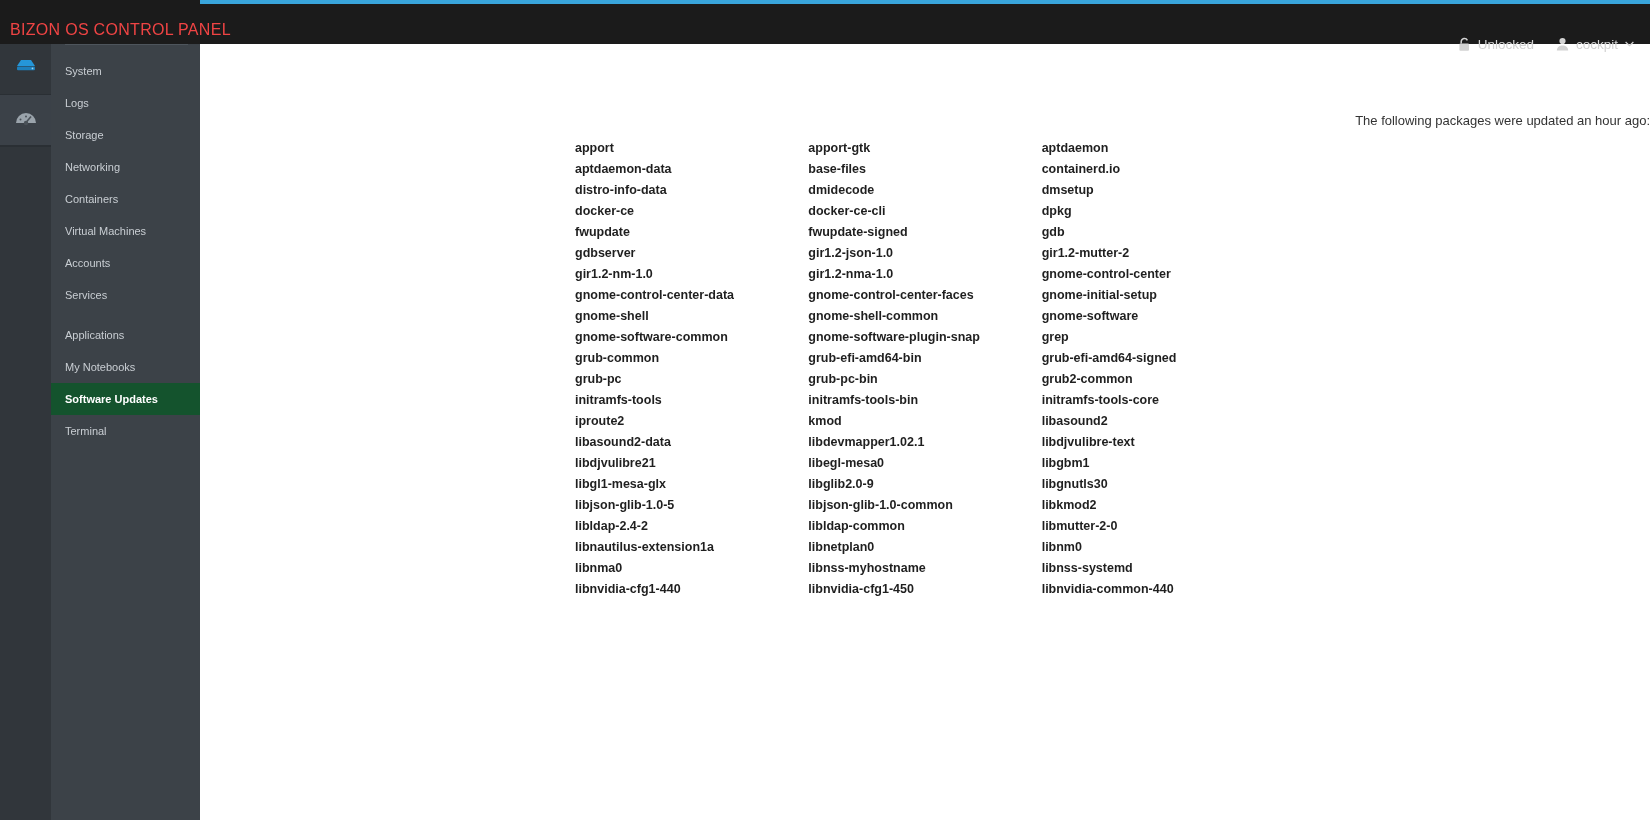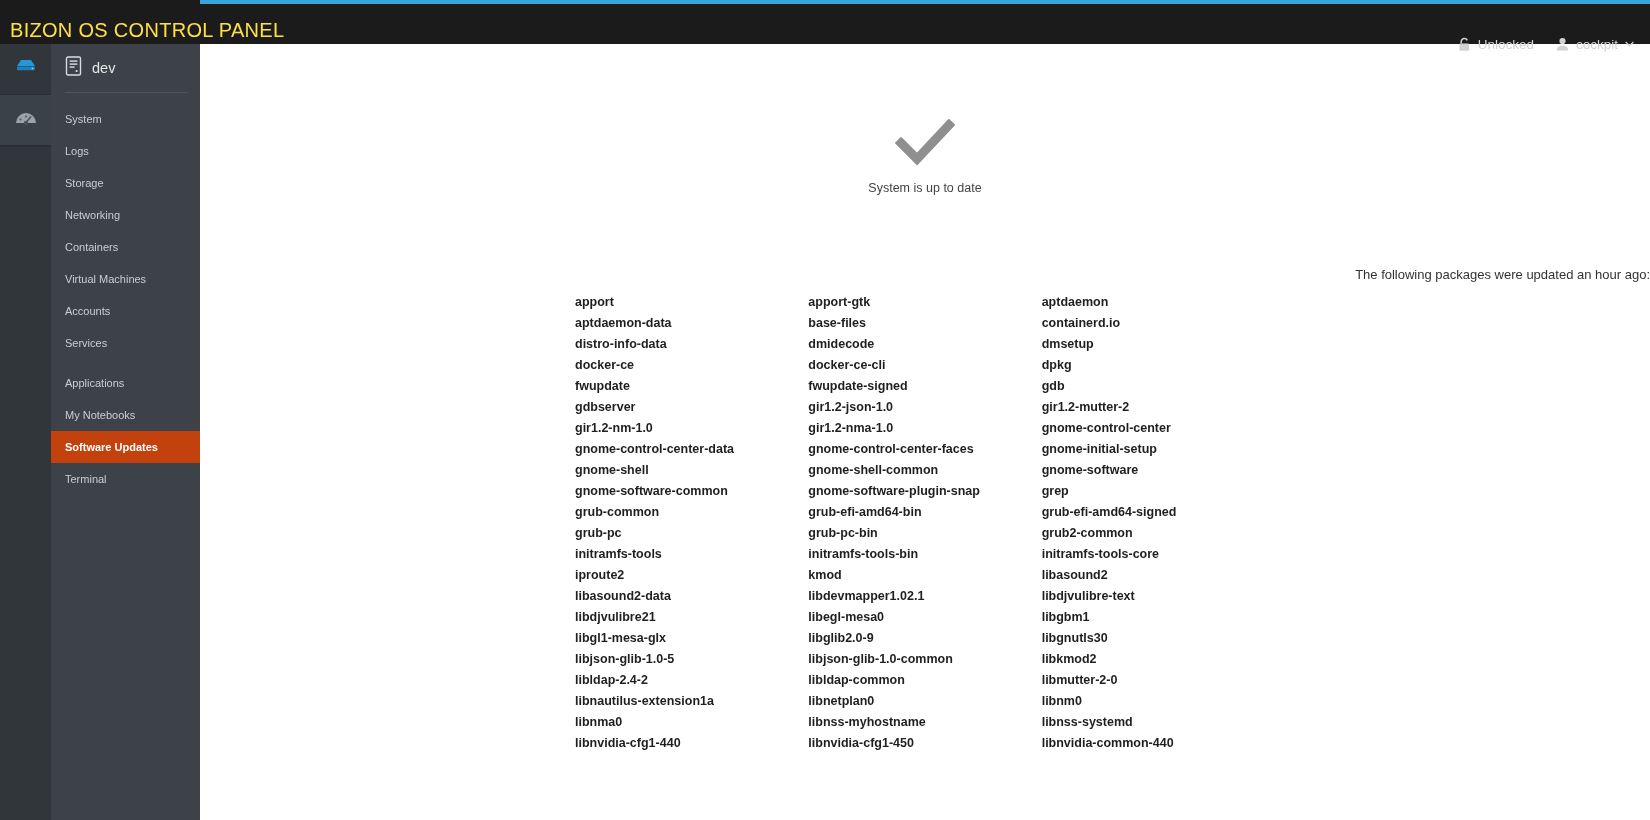--- a/index.html
+++ b/index.html
@@ -16,21 +16,21 @@
     background: #39a5dc; z-index: 5;
   }
 
   
   .topbar {
     position: absolute; left: 0; top: 0; right: 0; height: 44px;
     background: #1b1b1b; display: flex; align-items: center;
     z-index: 4;
   }
   .brand {
-    color: #fde047; font-size: 20px; letter-spacing: .3px;
+    color: #ef4444; font-size: 16px; letter-spacing: .3px;
     padding-left: 10px; white-space: nowrap; margin-top: 16px;
   }
   .topbar-right {
     margin-left: auto; display: flex; align-items: center;
     gap: 22px; padding-right: 16px; color: #d2d2d2; font-size: 13.5px; margin-top: 44px;
   }
   .tb-item { display: flex; align-items: center; gap: 7px; cursor: pointer; }
   .tb-item svg { display: block; }
 
   
@@ -56,21 +56,21 @@
   }
   .host-name { color: #e6e6e6; font-size: 14.5px; }
   .host-divider {
     height: 1px; background: #4e555c; margin: 0 12px 10px 14px;
   }
   .nav-item {
     height: 32px; display: flex; align-items: center;
     padding-left: 14px; color: #c9ced3; font-size: 11px; cursor: pointer;
   }
   .nav-item.active {
-    background: #c2410c; color: #fff; font-weight: bold;
+    background: #14532d; color: #fff; font-weight: bold;
   }
   .nav-gap { height: 8px; }
 
   
   .main {
     position: absolute; left: 200px; top: 4px; right: 0; bottom: 0;
     background: #fff; z-index: 2; overflow: hidden;
   }
   .toolbar {
     height: 37px; background: #f5f5f5; border-bottom: 1px solid #d6d6d6;
@@ -165,32 +165,20 @@
           <path d="M12 14.4 L17 8.6" stroke="#4a5158" stroke-width="1.6" fill="none"></path>
           <circle cx="6.5" cy="11.5" r="1" fill="#4a5158"></circle>
           <circle cx="12" cy="8.4" r="1" fill="#4a5158"></circle>
         </svg>
       </span>
     </div>
     <div class="rail-rest"></div>
   </div>
 
   <div class="sidebar">
-    <div class="host-row">
-      <span>
-        <svg width="17" height="20" viewBox="0 0 17 20">
-          <rect x="1.5" y="1" width="14" height="18" rx="1.5" fill="none" stroke="#d9dde1" stroke-width="1.4"></rect>
-          <rect x="4.6" y="4.4" width="7.8" height="1.4" fill="#d9dde1"></rect>
-          <rect x="4.6" y="7.4" width="7.8" height="1.4" fill="#d9dde1"></rect>
-          <rect x="4.6" y="10.4" width="5" height="1.4" fill="#d9dde1"></rect>
-          <circle cx="11.6" cy="15" r="1.1" fill="#d9dde1"></circle>
-        </svg>
-      </span>
-      <span class="host-name">dev</span>
-    </div>
     <div class="host-divider"></div>
     <div id="nav-container">
         <div class="nav-item">System</div>
         <div class="nav-item">Logs</div>
         <div class="nav-item">Storage</div>
         <div class="nav-item">Networking</div>
         <div class="nav-item">Containers</div>
         <div class="nav-item">Virtual Machines</div>
         <div class="nav-item">Accounts</div>
         <div class="nav-item">Services</div>
@@ -205,28 +193,20 @@
   <div class="main">
     <div class="toolbar">
       <div class="toolbar-status">No updates pending</div>
       <div class="toolbar-right">
         <div class="last-checked">Last checked: a few seconds ago</div>
         <button class="btn">Check for Updates</button>
       </div>
     </div>
 
     <div class="content">
-      <div class="status-block">
-        <span>
-          <svg width="60" height="48" viewBox="0 0 60 48">
-            <path d="M6 24 L22 40 L54 6" fill="none" stroke="#8f8f8f" stroke-width="9" stroke-linecap="square" stroke-linejoin="miter"></path>
-          </svg>
-        </span>
-        <div class="status-text">System is up to date</div>
-      </div>
 
       <div class="pkg-heading">The following packages were updated an hour ago:</div>
       <div class="pkg-grid" id="pkg-grid">
           <div class="pkg-cell">apport</div>
           <div class="pkg-cell">apport-gtk</div>
           <div class="pkg-cell">aptdaemon</div>
           <div class="pkg-cell">aptdaemon-data</div>
           <div class="pkg-cell">base-files</div>
           <div class="pkg-cell">containerd.io</div>
           <div class="pkg-cell">distro-info-data</div>

